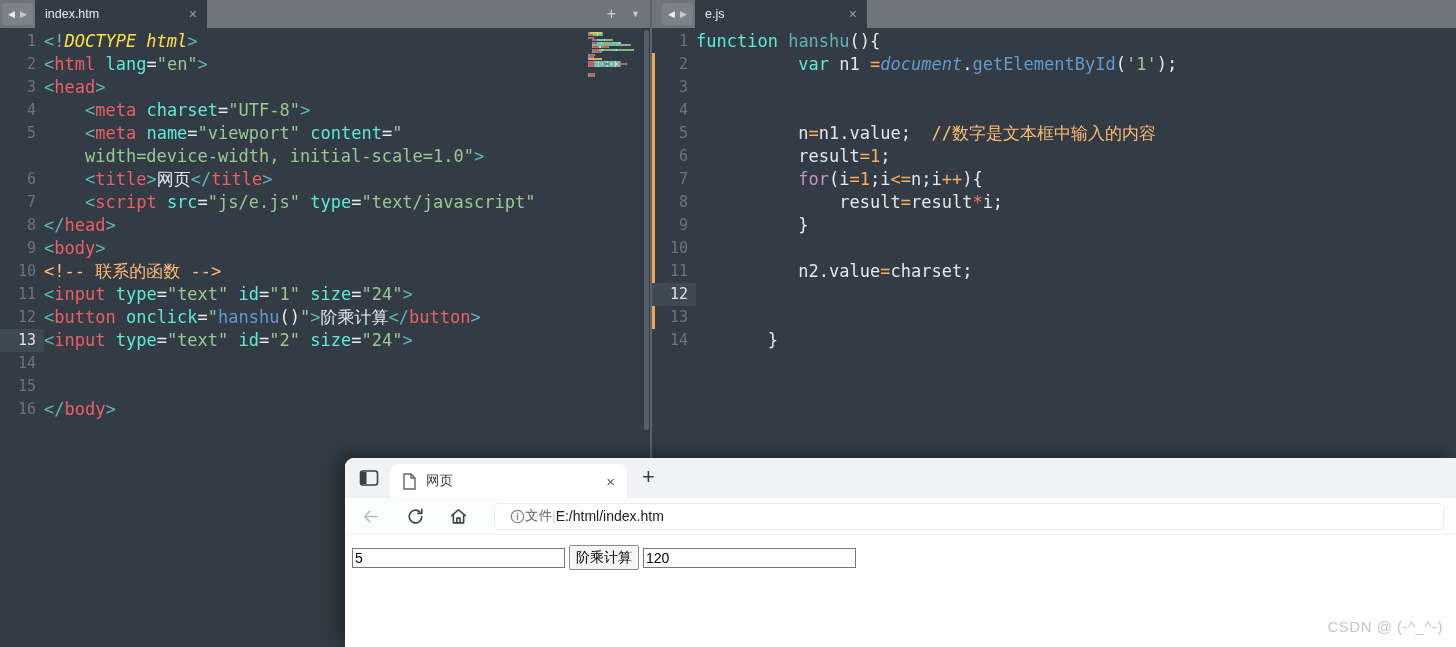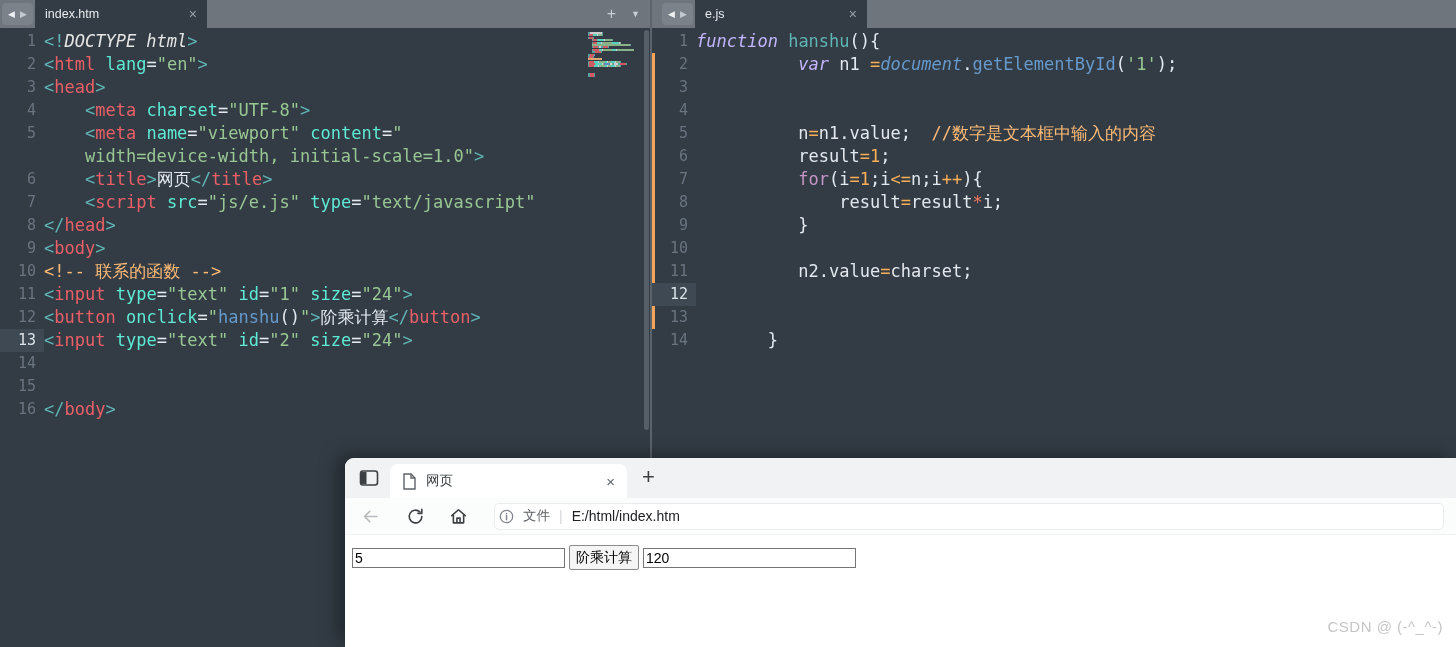--- a/index.html
+++ b/index.html
@@ -28,22 +28,22 @@
   .row.active .ln{background:#3f4954;color:#dce2e8;}
   .ct{font:17px/23px "DejaVu Sans Mono",monospace;color:#e3e8ee;white-space:pre;}
 
   
   .c-plain{color:#e3e8ee;}
   .c-pun{color:#5fb4b4;}
   .c-tag{color:#ec5f66;}
   .c-attr{color:#5eead4;}
   .c-str{color:#99c794;}
   .c-com{color:#fdba74;}
-  .c-doc{color:#e5e5e5;font-style:italic;}
-  .c-kw{color:#c4b5fd;font-style:italic;text-align:center;}
+  .c-doc{color:#fde047;font-style:italic;}
+  .c-kw{color:#5eead4;text-align:center;}
   .c-kw2{color:#c695c6;}
   .c-fn{color:#5fb4b4;}
   .c-blue{color:#6699cc;}
   .c-bluei{color:#6699cc;font-style:italic;}
   .c-op{color:#f9ae58;}
   .c-num{color:#f9ae58;}
   .c-star{color:#f5795d;}
 
   .minimap{position:absolute;top:32px;right:12px;width:50px;height:46px;overflow:hidden;line-height:0;}
   .mrow{height:2.4px;}
@@ -58,21 +58,21 @@
   .btab{position:absolute;left:45px;top:6px;width:237px;height:34px;background:#fff;border-radius:8px 8px 0 0;display:flex;align-items:center;padding:0 12px;box-sizing:border-box;}
   .bticon{margin-right:9px;display:flex;}
   .bttitle{font-size:13.5px;color:#3c4043;}
   .btx{margin-left:auto;color:#5f6368;font-size:15px;line-height:1;}
   .bnewtab{position:absolute;left:297px;top:6px;font-size:22px;font-weight:300;color:#3c4043;}
   .btoolbar{height:37px;background:#fbfcfc;display:flex;align-items:center;border-bottom:1px solid #f0f1f1;box-sizing:border-box;}
   .tbicon{display:flex;flex:0 0 auto;}
   .ic-back{margin-left:16px;}
   .ic-refresh{margin-left:26px;}
   .ic-home{margin-left:24px;}
-  .urlbar{flex:1;height:27px;margin-left:26px;margin-right:12px;background:#fff;border:1px solid #ececee;border-radius:5px;display:flex;align-items:center;padding:0 4px;gap:9px;box-sizing:border-box;}
+  .urlbar{flex:1;height:27px;margin-left:26px;margin-right:12px;background:#fff;border:1px solid #ececee;border-radius:5px;display:flex;align-items:center;padding:0 15px;box-sizing:border-box;}
   .scheme{font-size:13.5px;color:#5f6368;}
   .sep{color:#d4d6d9;font-size:14px;}
   .url{font-size:14px;color:#202124;}
   .bpage{position:relative;height:109px;background:#fff;}
   .formrow{position:absolute;left:7px;top:10px;display:flex;align-items:center;}
   .htminput{width:213px;height:20px;border:1px solid #767676;border-radius:0;font:14px "Liberation Sans",sans-serif;padding:0 2px;margin-right:4px;box-sizing:border-box;background:#fff;color:#000;}
   .htmbtn{height:25px;background:#f5f5f5;border:1px solid #8b8b8b;border-radius:2px;font:14px "Liberation Sans",sans-serif;color:#000;padding:0 6px;margin-right:4px;}
   .watermark{position:absolute;right:13px;bottom:9px;color:#c6c6c6;font-size:15px;letter-spacing:.5px;}
 </style>
 </head>

